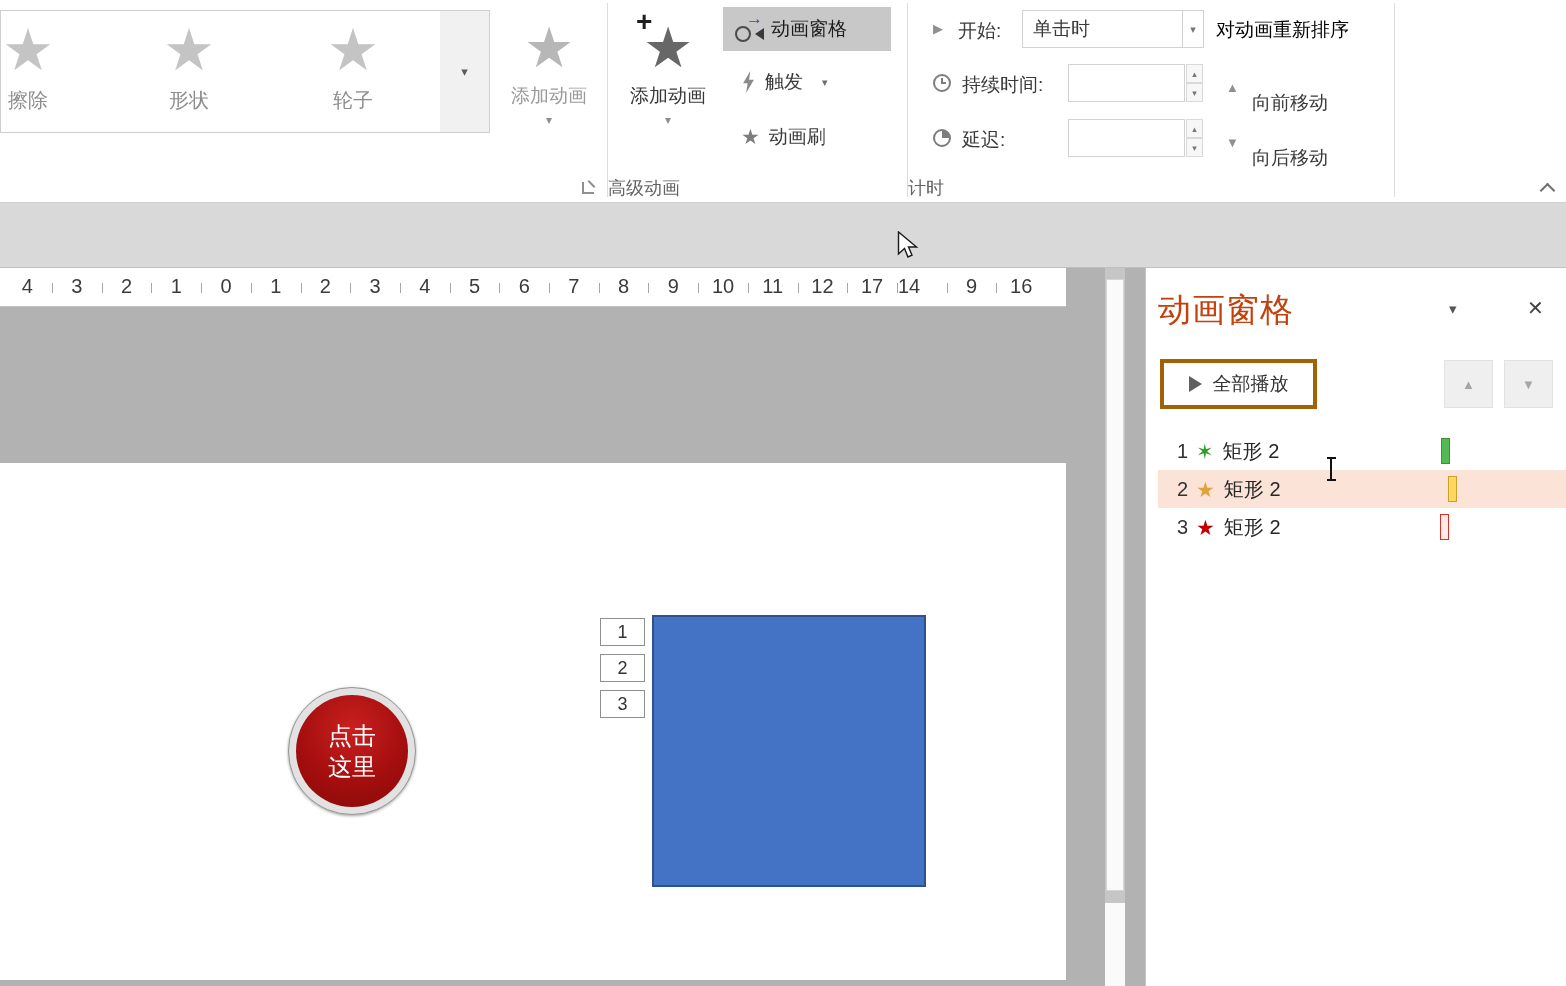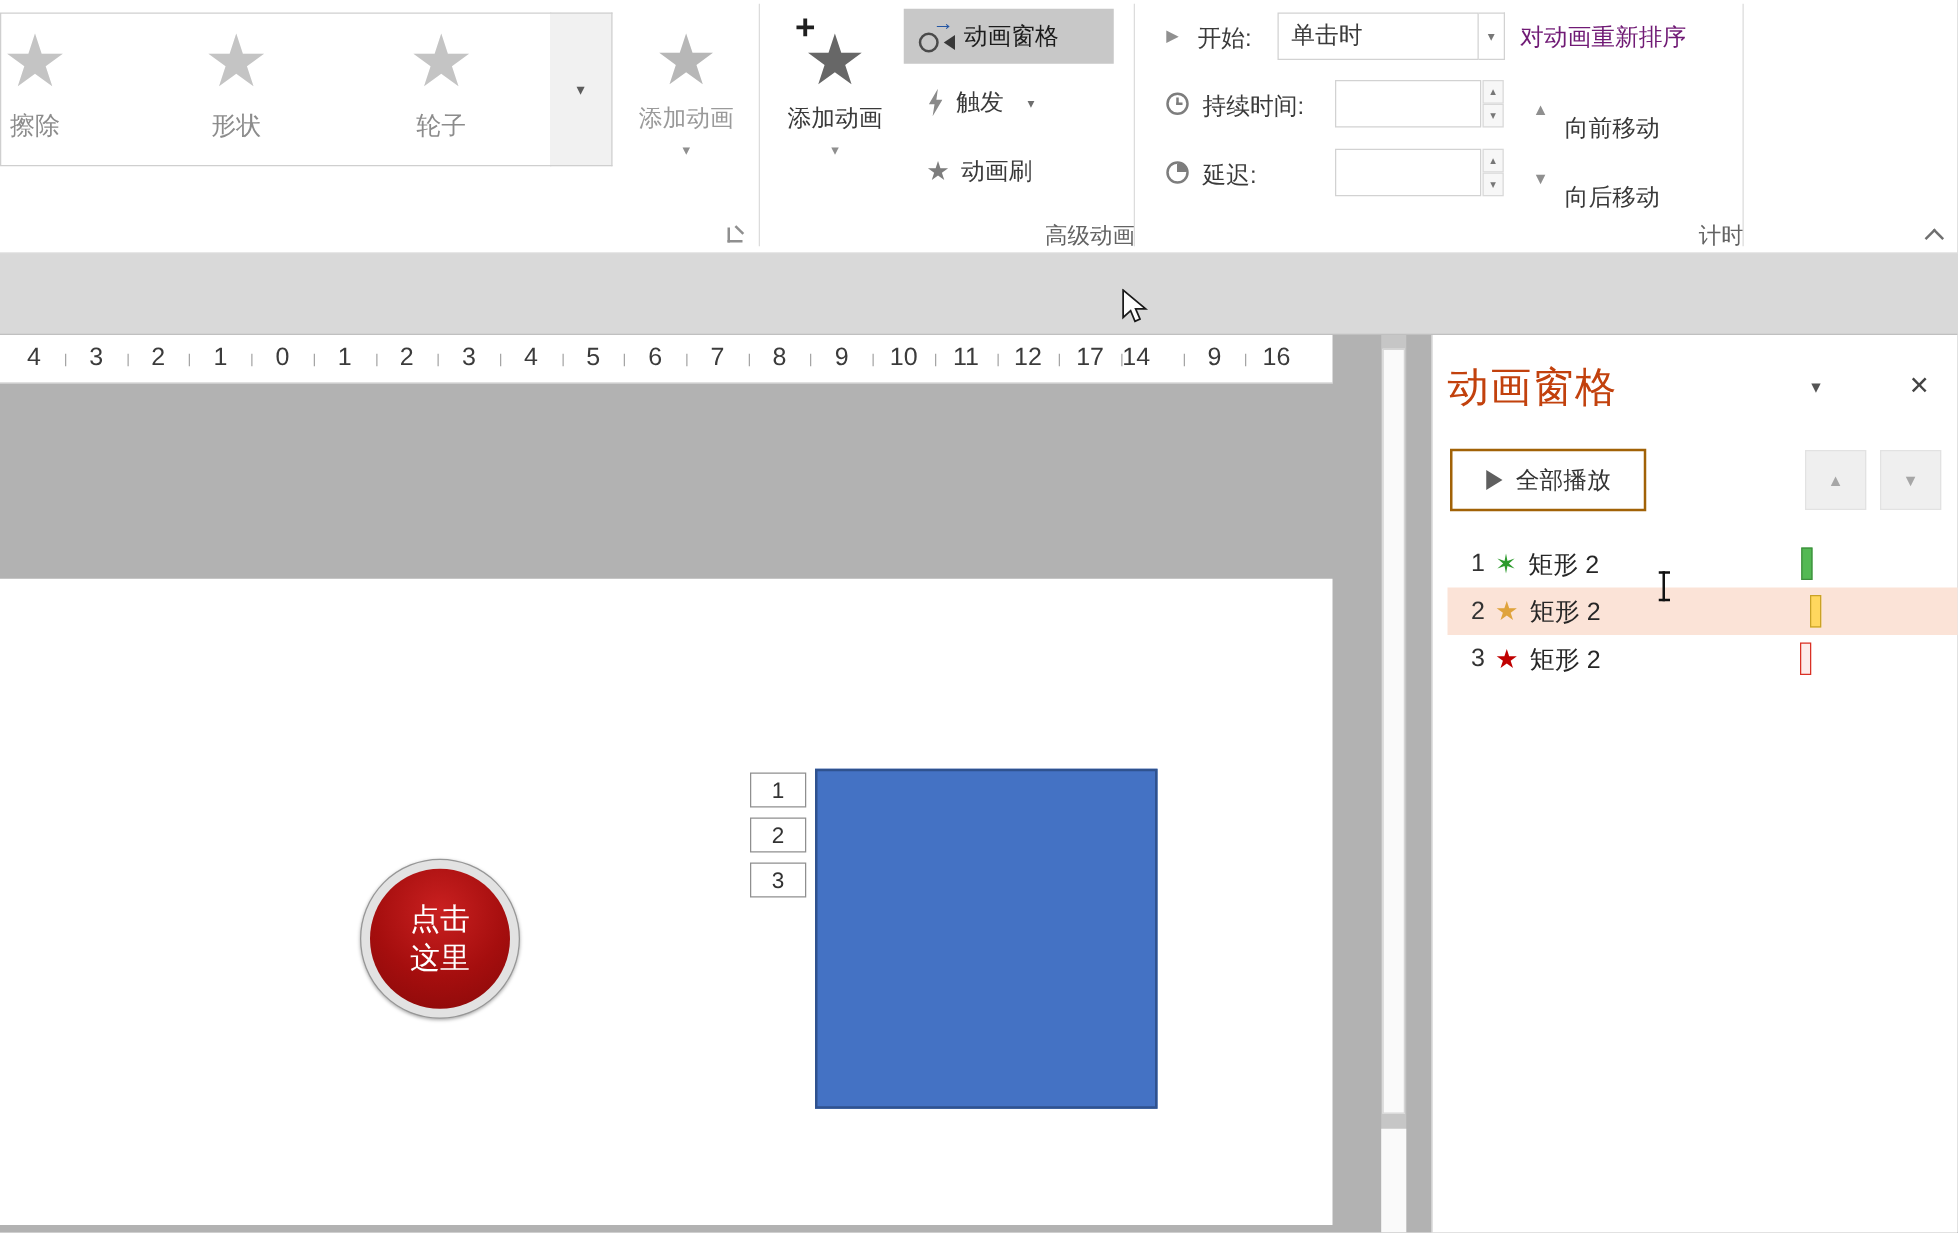--- a/index.html
+++ b/index.html
@@ -36,37 +36,37 @@
   #animation-pane-btn .btn-text { font-size:19px; color:#1c1c1c; }
 
   .small-btn { position:absolute; display:flex; align-items:center; gap:9px; height:36px; }
   #trigger-btn { left:741px; top:64px; }
   .bolt { width:15px; height:22px; background:#8a8a8a; clip-path:polygon(62% 0,14% 56%,44% 56%,34% 100%,86% 40%,54% 40%); }
   .small-btn .txt { font-size:19px; color:#3a3a3a; }
   .small-btn .caret { font-size:11px; color:#6e6e6e; margin-left:10px; }
   #painter-btn { left:741px; top:119px; }
   .painter-star { font-size:21px; color:#7d7d7d; }
 
-  .group-label { position:absolute; top:176px; font-size:18px; color:#636363; text-align:right; }
+  .group-label { position:absolute; top:176px; font-size:18px; color:#636363; text-align:left; }
   #launcher { position:absolute; left:582px; top:182px; width:12px; height:12px; border-left:2px solid #8f8f8f; border-bottom:2px solid #8f8f8f; }
   #launcher .diag { position:absolute; left:3px; top:1px; width:9px; height:2px; background:#8f8f8f; transform:rotate(45deg); }
 
   .row-icon { position:absolute; font-size:13px; color:#909090; }
   .row-label { position:absolute; font-size:19px; color:#3a3a3a; }
   #start-combo { position:absolute; left:1022px; top:10px; width:161px; height:38px; background:#fff; border:1px solid #d2d2d2; font-size:19px; color:#3a3a3a; line-height:36px; padding-left:10px; }
   #start-combo-caret { position:absolute; left:1183px; top:10px; width:21px; height:38px; border:1px solid #d2d2d2; border-left:none; display:flex; align-items:center; justify-content:center; font-size:11px; color:#777; }
   .spin-field { position:absolute; width:117px; height:38px; background:#fff; border:1px solid #d2d2d2; }
   .spinner { position:absolute; width:17px; height:38px; display:flex; flex-direction:column; }
   .spinner span { flex:1; display:flex; align-items:center; justify-content:center; font-size:9px; color:#777; border:1px solid #d9d9d9; background:#f7f7f7; }
   .clockface { position:absolute; width:18px; height:18px; border:2px solid #7d7d7d; border-radius:50%; }
   .clockface .hand-v { position:absolute; left:6px; top:2px; width:2px; height:6px; background:#7d7d7d; }
   .clockface .hand-h { position:absolute; left:6px; top:6px; width:5px; height:2px; background:#7d7d7d; }
   .clockface.pie { background:conic-gradient(#7d7d7d 0deg 90deg, transparent 90deg); }
 
-  #reorder-label { position:absolute; left:1216px; top:17px; font-size:19px; color:#701a75;font-family:Liberation Mono, monospace; }
+  #reorder-label { position:absolute; left:1216px; top:17px; font-size:19px; color:#000000;font-family:Liberation Mono, monospace; }
   .move-btn { position:absolute; left:1226px; display:flex; align-items:center; gap:13px; height:34px; }
   .move-btn .tri { font-size:13px; color:#8f8f8f; }
   .move-btn .txt { font-size:19px; color:#3a3a3a;margin-top:32px; }
   #collapse-chevron { position:absolute; left:1542px; top:185px; width:11px; height:11px; border-top:2px solid #6f6f6f; border-right:2px solid #6f6f6f; transform:rotate(-45deg); }
 
   
   #toolbar2 { position:absolute; left:0; top:203px; width:1566px; height:65px; background:#d9d9d9; border-bottom:1px solid #c0c0c0; }
   .t2 { position:absolute; }
   .sq { position:absolute; border:2px solid #898989; }
   .size-field { position:absolute; top:216px; width:141px; height:40px; background:#fff; border:1px solid #ababab; font-size:19px; color:#333; line-height:38px; padding-left:10px; }
@@ -88,21 +88,21 @@
   
   #scroll-track { position:absolute; left:1105px; top:268px; width:20px; height:718px; background:#c6c6c6; z-index:2; }
   #scroll-thumb { position:absolute; left:1106px; top:279px; width:18px; height:612px; background:#fafafa; border:1px solid #d5d5d5; z-index:3; }
   #scroll-bottom { position:absolute; left:1105px; top:903px; width:20px; height:83px; background:#fafafa; z-index:3; }
 
   
   #panel { position:absolute; left:1145px; top:268px; width:421px; height:718px; background:#fff; border-left:1px solid #c4c4c4; z-index:2; }
   #pane-title { position:absolute; left:12px; top:20px; font-size:33px; letter-spacing:1px; color:var(--pane-title,#C2410D); }
   #pane-caret { position:absolute; left:303px; top:32px; font-size:15px; color:#555; }
   #pane-close { position:absolute; left:381px; top:28px; font-size:20px; color:#444; }
-  #play-all { position:absolute; left:14px; top:91px; width:157px; height:50px; background:#fff; border:2px solid #a16207; display:flex; align-items:center; justify-content:center; gap:11px; }
+  #play-all { position:absolute; left:14px; top:91px; width:157px; height:50px; background:#fff; border:4px solid #a16207; display:flex; align-items:center; justify-content:center; gap:11px; }
   #play-all .tri { width:0; height:0; border-left:13px solid #5f5f5f; border-top:8px solid transparent; border-bottom:8px solid transparent; }
   #play-all .txt { font-size:19px; color:#333; }
   .order-btn { position:absolute; top:92px; width:49px; height:48px; background:#efefef; border:1px solid #e2e2e2; display:flex; align-items:center; justify-content:center; font-size:13px; color:#a6a6a6; }
   #up-btn { left:298px; }
   #down-btn { left:358px; }
   #anim-list { position:absolute; left:12px; top:164px; width:409px; }
   .anim-row { position:relative; height:38px; display:flex; align-items:center; padding-left:14px; }
   .anim-row.selected { background:var(--sel-bg,#FBE3D7); }
   .anim-num { width:16px; text-align:right; font-size:20px; color:#333; }
   .anim-star { margin-left:8px; font-size:21px; line-height:1; }

